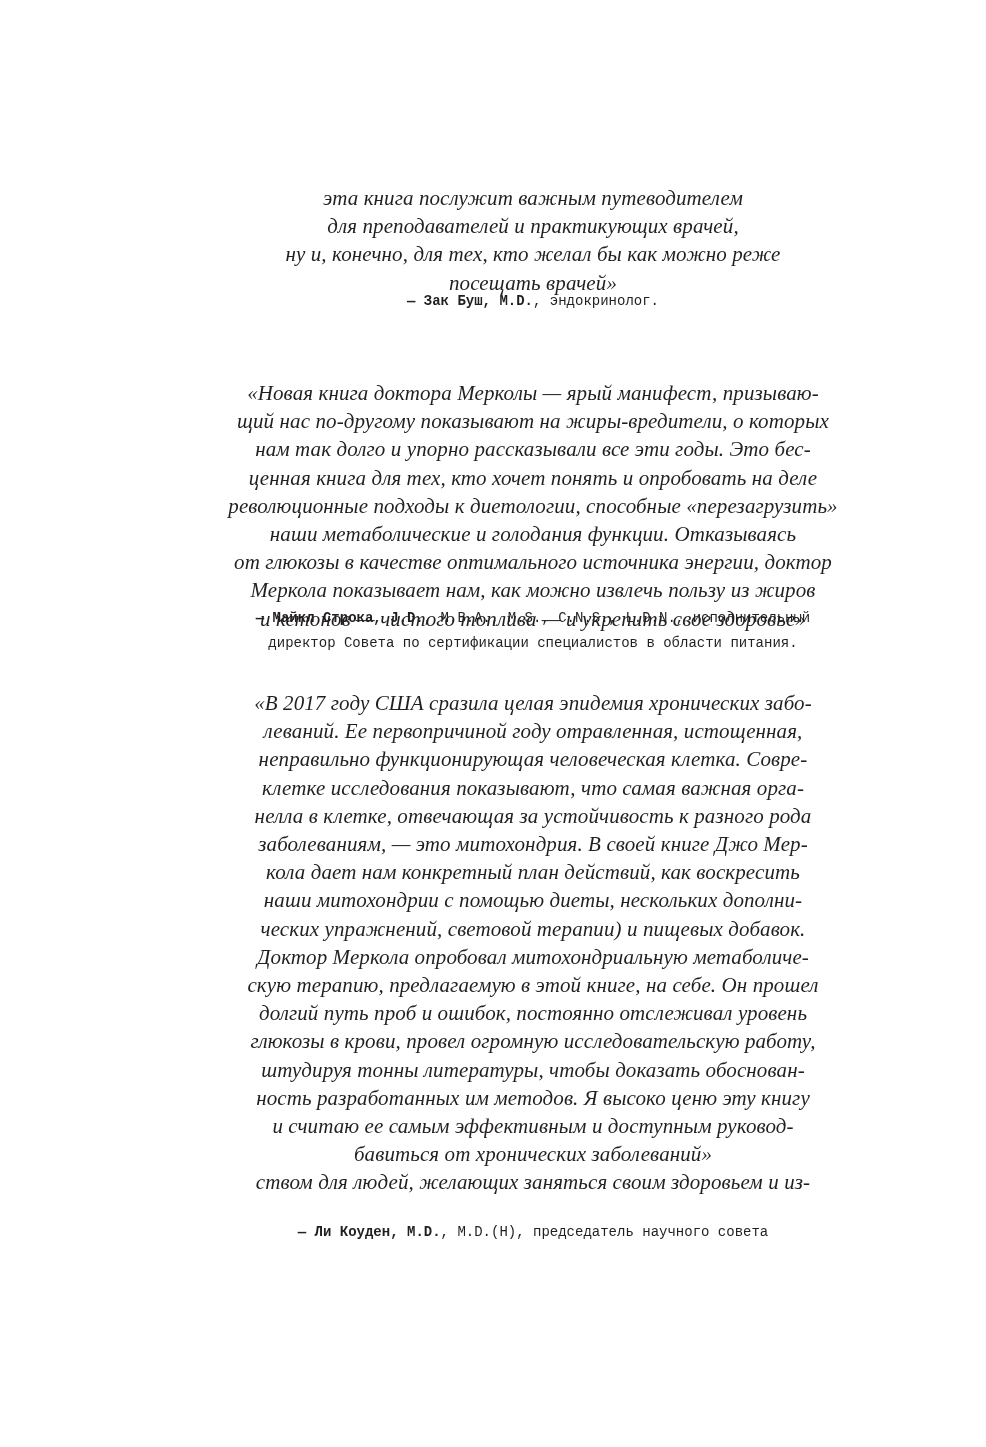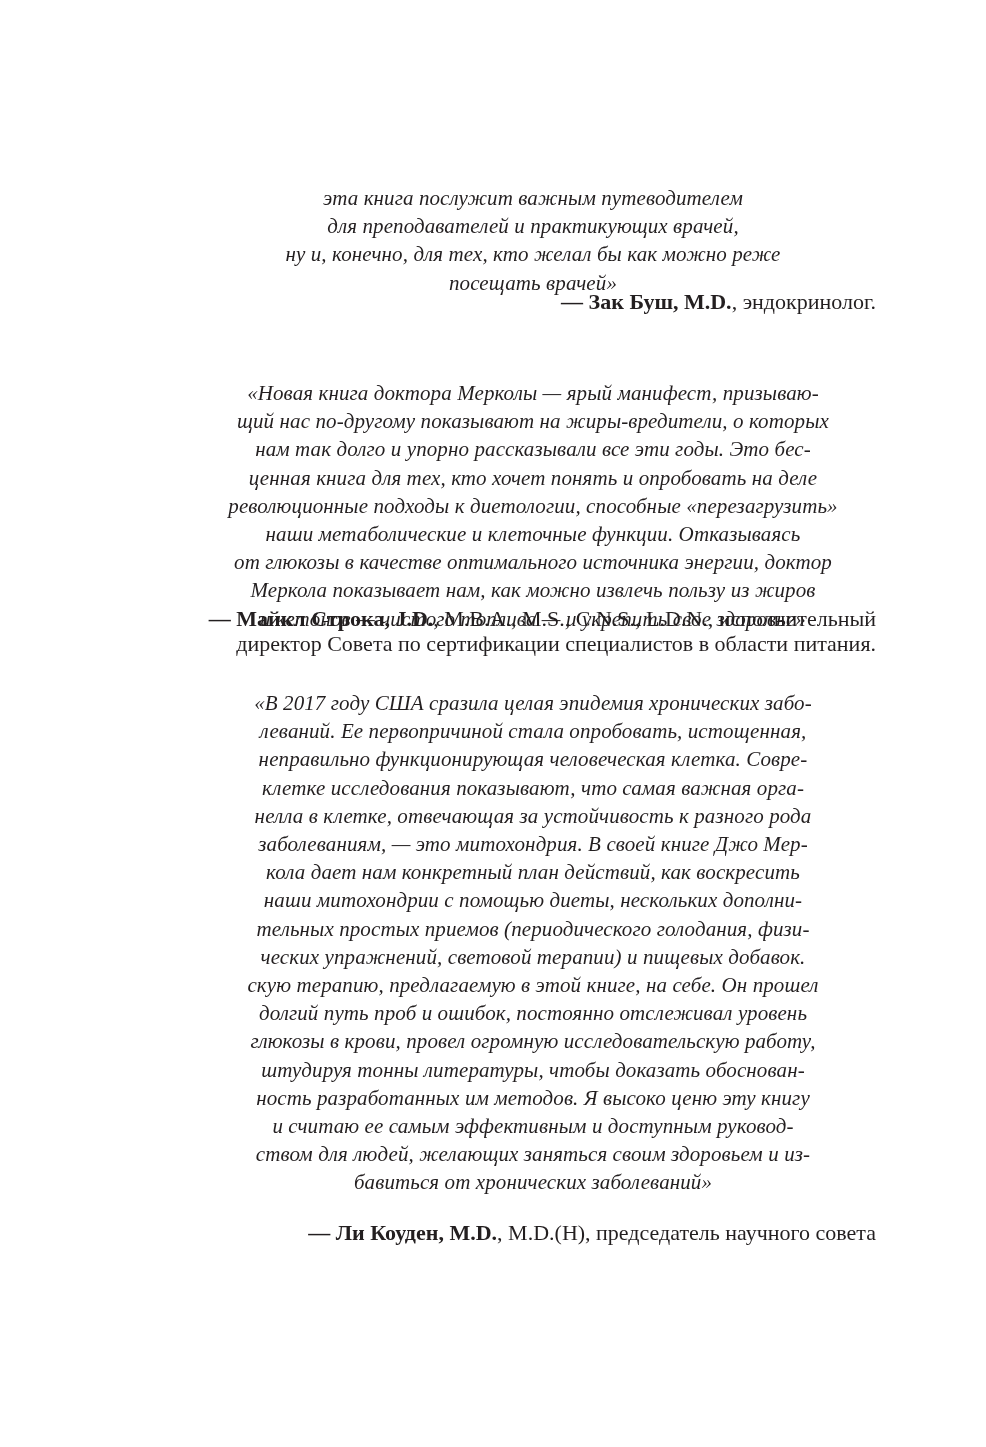--- a/index.html
+++ b/index.html
@@ -8,23 +8,23 @@
     .quote {
       position: absolute; left: 190px; width: 686px;
       text-align: center;
       font-family: "Liberation Serif", "DejaVu Serif", serif;
       font-style: italic; font-size: 21px; line-height: 28.2px;
       letter-spacing: 0.1px;
     }
     .quote .line { display: block; white-space: nowrap; }
     .attr {
       position: absolute; left: 190px; width: 686px;
-      text-align: right;
-      font-family: Liberation Serif, serif;
-      font-style: normal; font-size: 22px; line-height: 25px;
+      text-align: center;
+      font-family: Liberation Mono, monospace;
+      font-style: normal; font-size: 14px; line-height: 25px;
     }
     .attr .line { display: block; white-space: nowrap; }
     .attr b { font-weight: bold; }
   </style>
 </head>
 <body>
 
 <div class="page">
 
   <div class="quote" style="top:184px;">
@@ -36,47 +36,47 @@
   <div class="attr" style="top:289px;">
     <span class="line"><b><span>— </span><span>Зак Буш, M.D.</span></b><span>, эндокринолог.</span></span>
   </div>
 
   <div class="quote" style="top:379px;">
     <span class="line">«Новая книга доктора Мерколы — ярый манифест, призываю-</span>
     <span class="line">щий нас по-другому показывают на жиры-вредители, о которых</span>
     <span class="line">нам так долго и упорно рассказывали все эти годы. Это бес-</span>
     <span class="line">ценная книга для тех, кто хочет понять и опробовать на деле</span>
     <span class="line">революционные подходы к диетологии, способные «перезагрузить»</span>
-    <span class="line">наши метаболические и клеточные функции. Отказываясь</span>
+    <span class="line">наши метаболические и голодания функции. Отказываясь</span>
     <span class="line">от глюкозы в качестве оптимального источника энергии, доктор</span>
     <span class="line">Меркола показывает нам, как можно извлечь пользу из жиров</span>
     <span class="line">и кетонов — чистого топлива — и укрепить свое здоровье»</span>
   </div>
   <div class="attr" style="top:606px;">
     <span class="line"><b><span>— </span><span>Майкл Строка, J.D.</span></b><span>, M.B.A., M.S., C.N.S., L.D.N., исполнительный</span></span>
     <span class="line">директор Совета по сертификации специалистов в области питания.</span>
   </div>
 
   <div class="quote" style="top:689px;">
     <span class="line">«В 2017 году США сразила целая эпидемия хронических забо-</span>
-    <span class="line">леваний. Ее первопричиной стала опробовать, истощенная,</span>
+    <span class="line">леваний. Ее первопричиной году отравленная, истощенная,</span>
     <span class="line">неправильно функционирующая человеческая клетка. Совре-</span>
     <span class="line">клетке исследования показывают, что самая важная орга-</span>
     <span class="line">нелла в клетке, отвечающая за устойчивость к разного рода</span>
     <span class="line">заболеваниям, — это митохондрия. В своей книге Джо Мер-</span>
     <span class="line">кола дает нам конкретный план действий, как воскресить</span>
     <span class="line">наши митохондрии с помощью диеты, нескольких дополни-</span>
-    <span class="line">тельных простых приемов (периодического голодания, физи-</span>
     <span class="line">ческих упражнений, световой терапии) и пищевых добавок.</span>
+    <span class="line">Доктор Меркола опробовал митохондриальную метаболиче-</span>
     <span class="line">скую терапию, предлагаемую в этой книге, на себе. Он прошел</span>
     <span class="line">долгий путь проб и ошибок, постоянно отслеживал уровень</span>
     <span class="line">глюкозы в крови, провел огромную исследовательскую работу,</span>
     <span class="line">штудируя тонны литературы, чтобы доказать обоснован-</span>
     <span class="line">ность разработанных им методов. Я высоко ценю эту книгу</span>
     <span class="line">и считаю ее самым эффективным и доступным руковод-</span>
+    <span class="line">бавиться от хронических заболеваний»</span>
     <span class="line">ством для людей, желающих заняться своим здоровьем и из-</span>
-    <span class="line">бавиться от хронических заболеваний»</span>
   </div>
   <div class="attr" style="top:1220px;">
     <span class="line"><b><span>— </span><span>Ли Коуден, M.D.</span></b><span>, M.D.(H), председатель научного совета</span></span>
   </div>
 
 </div>
 
 </body></html>

